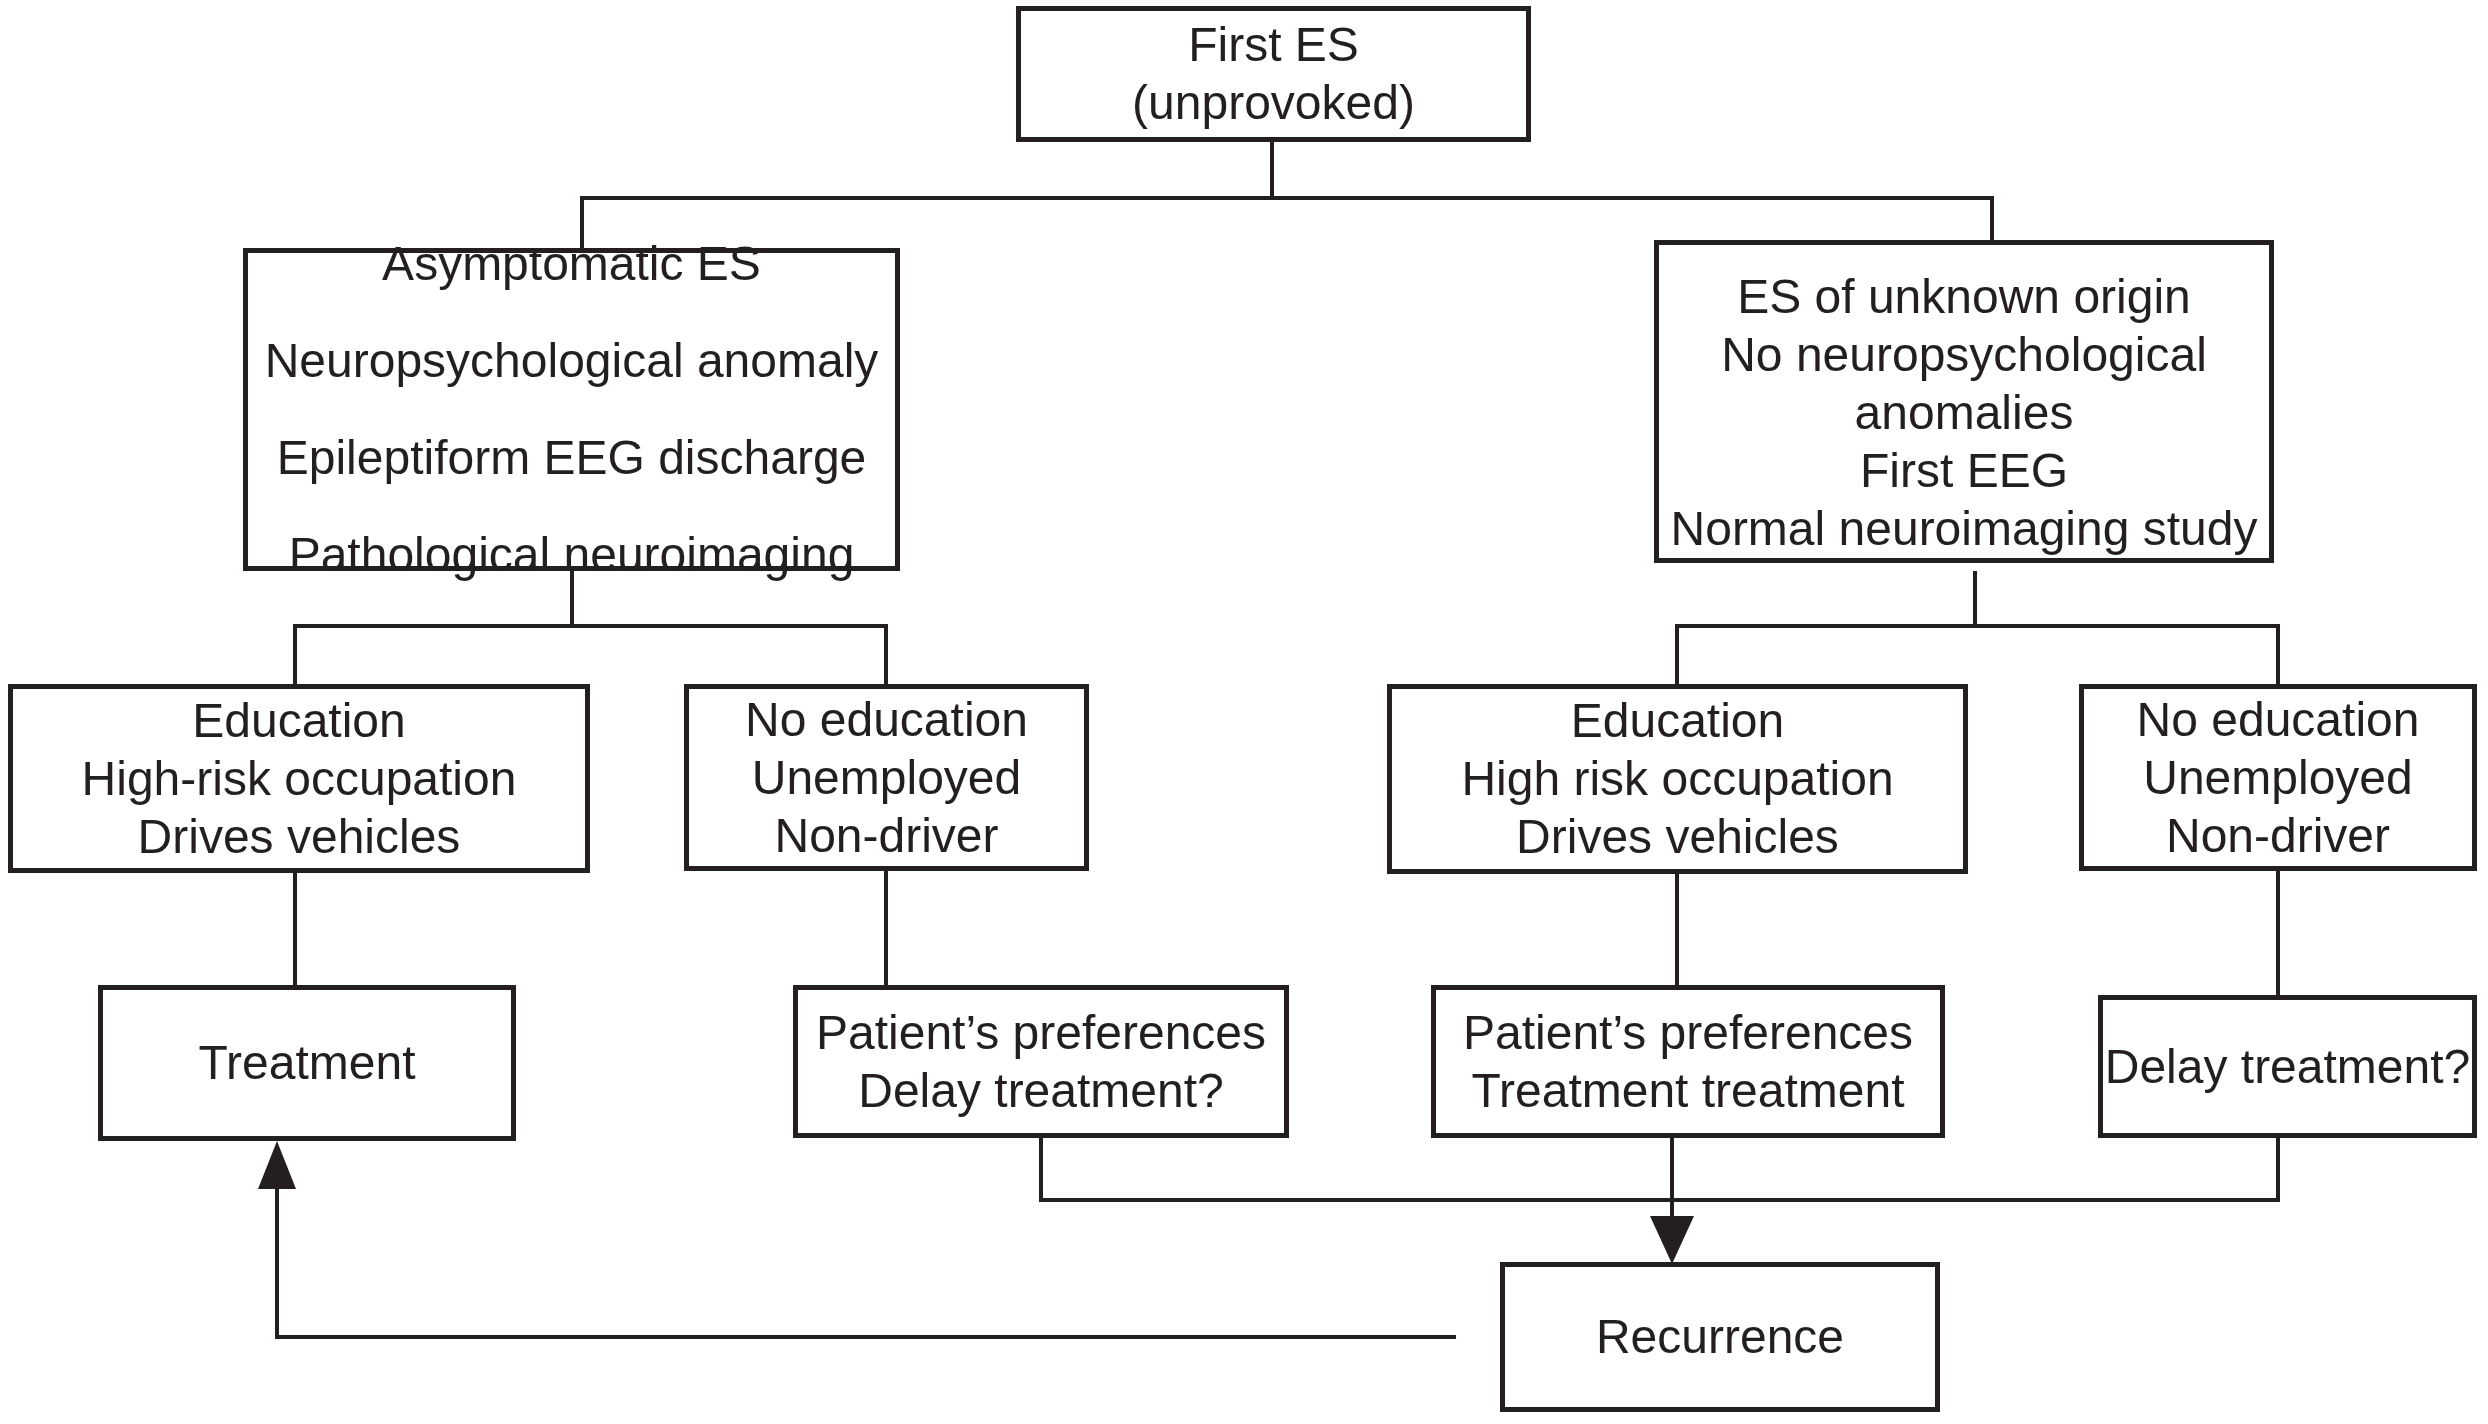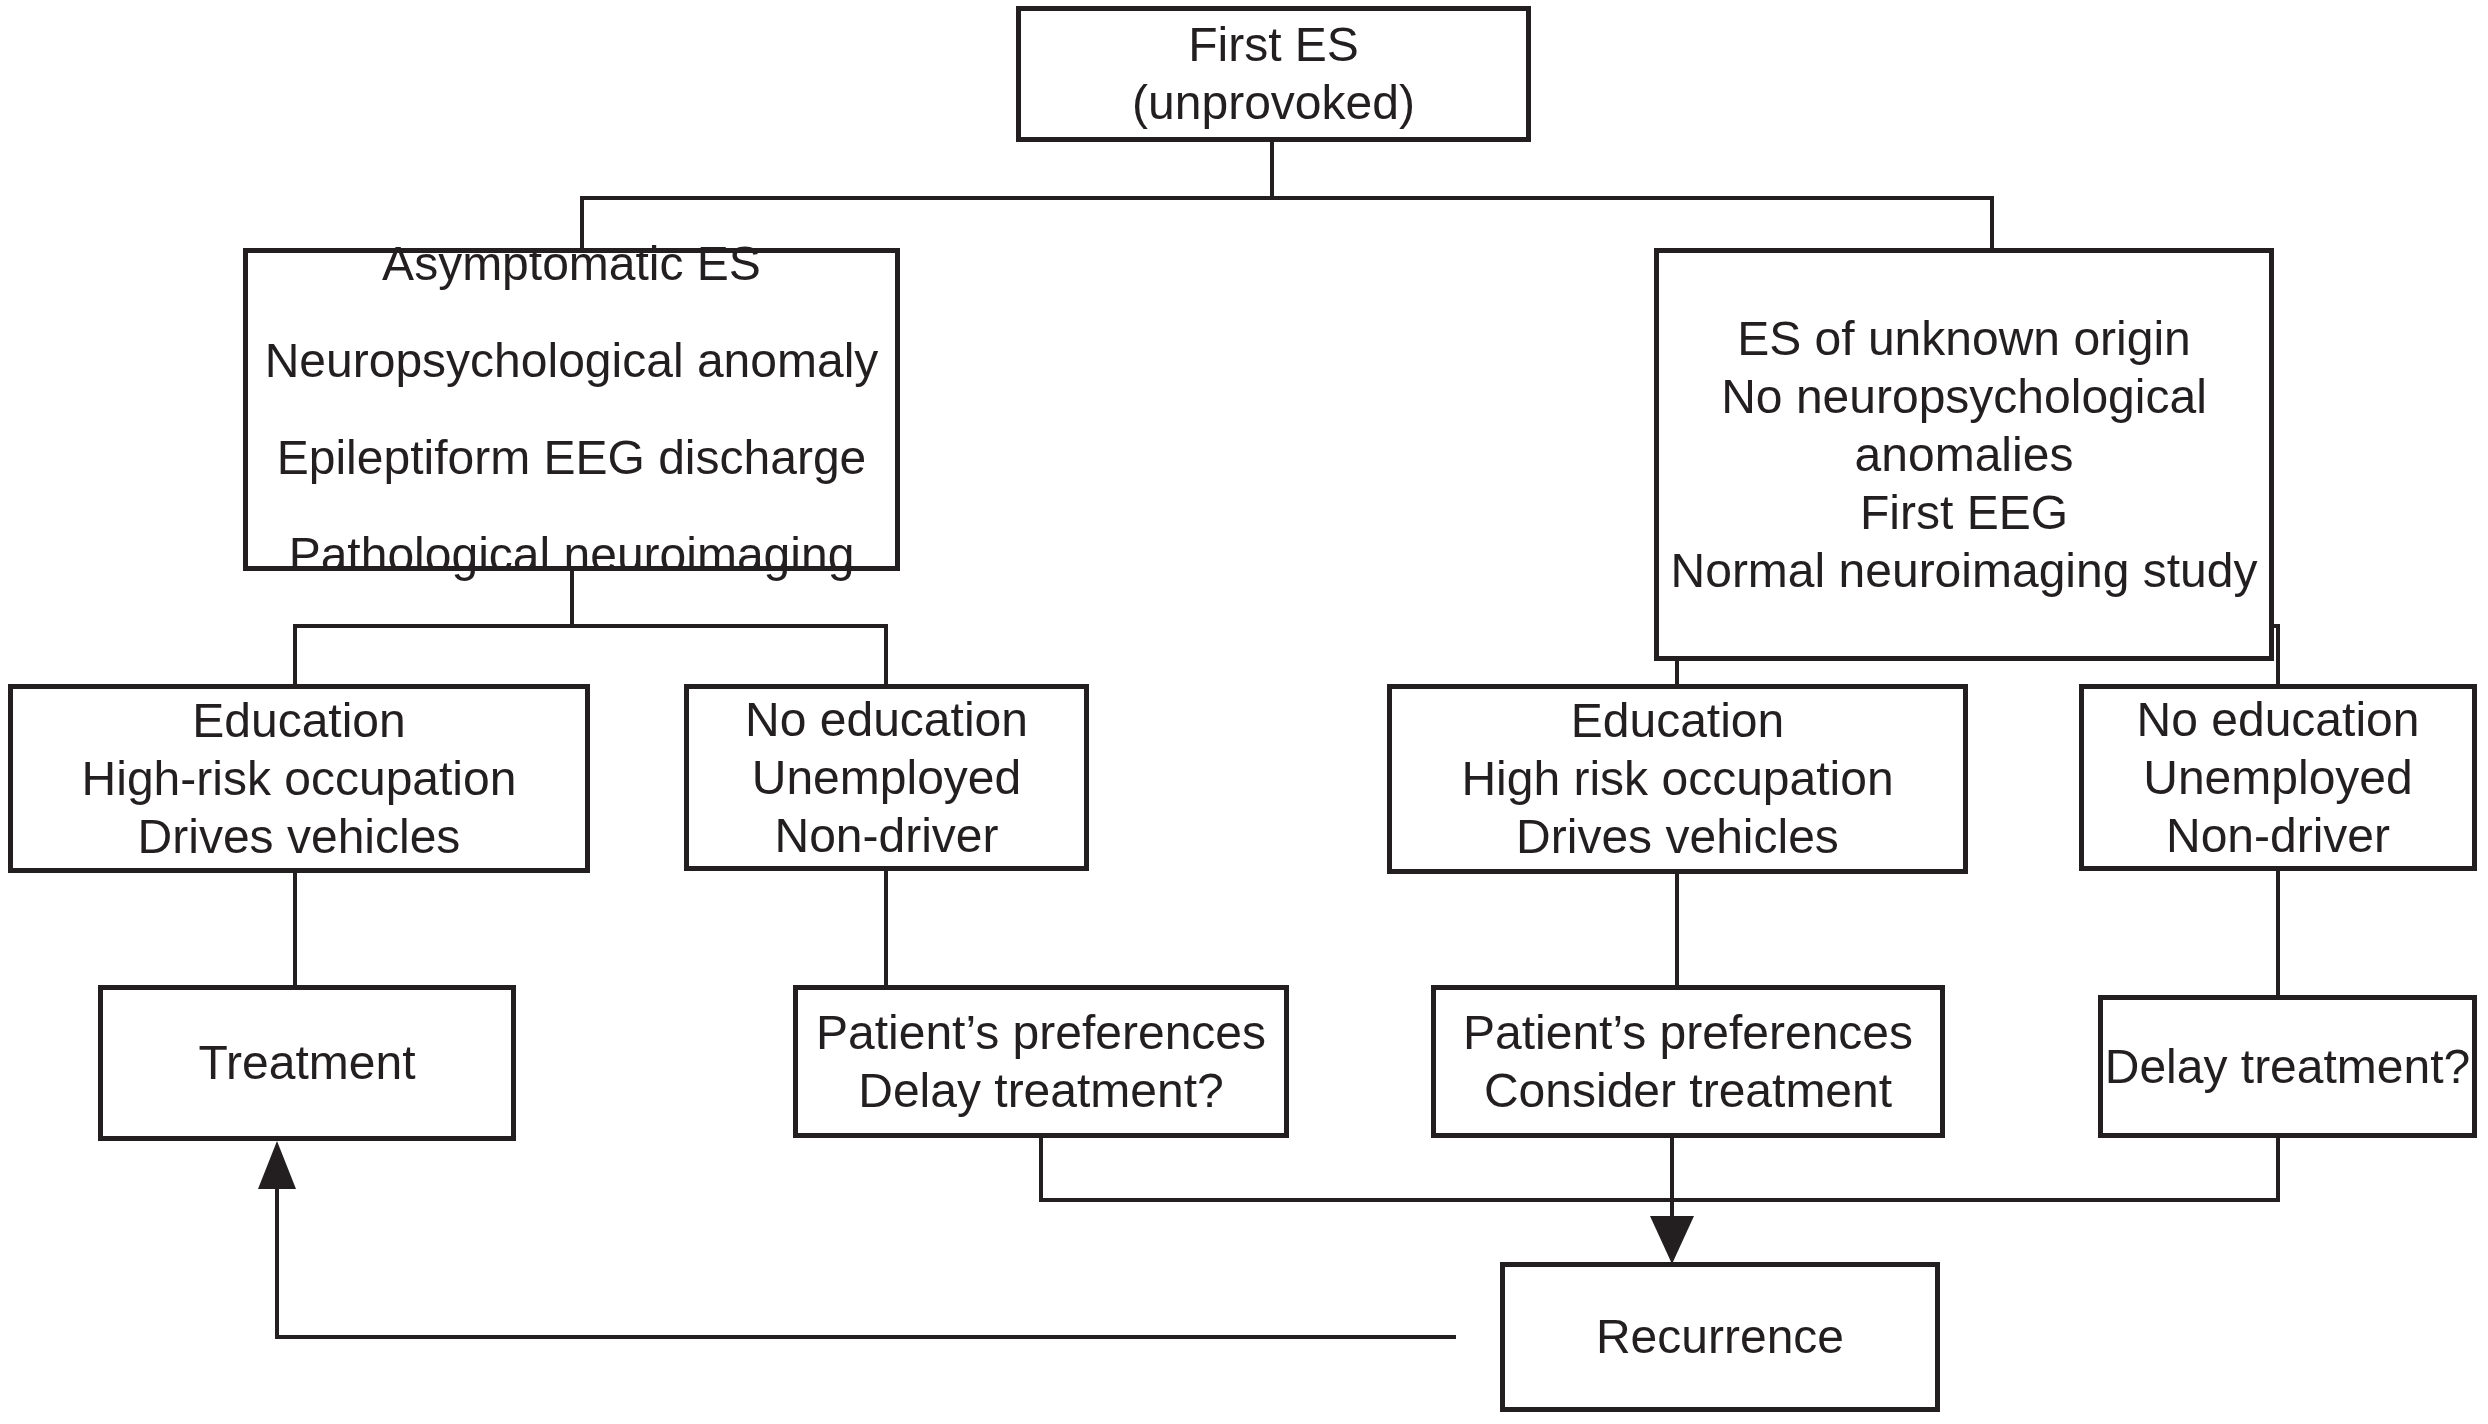--- a/index.html
+++ b/index.html
@@ -43,21 +43,21 @@
   }
   .arrow-up {
     border-left: 19px solid transparent;
     border-right: 19px solid transparent;
     border-bottom: 48px solid var(--line);
   }
 
   
   #b-first        { left: 1016px; top: 6px;    width: 515px; height: 136px; }
   #b-sympt        { left: 243px;  top: 248px;  width: 657px; height: 323px; gap: 39px; }
-  #b-unknown      { left: 1654px; top: 248px;  width: 620px; height: 413px; }
+  #b-unknown      { left: 1654px; top: 240px;  width: 620px; height: 323px; justify-content: flex-end; }
   #b-edu-l        { left: 8px;    top: 684px;  width: 582px; height: 189px; }
   #b-noedu-l      { left: 684px;  top: 684px;  width: 405px; height: 187px; }
   #b-edu-r        { left: 1387px; top: 684px;  width: 581px; height: 190px; }
   #b-noedu-r      { left: 2079px; top: 684px;  width: 398px; height: 187px; }
   #b-treat        { left: 98px;   top: 985px;  width: 418px; height: 156px; }
   #b-pref-delay   { left: 793px;  top: 985px;  width: 496px; height: 153px; }
   #b-pref-consider{ left: 1431px; top: 985px;  width: 514px; height: 153px; }
   #b-delay        { left: 2098px; top: 995px;  width: 379px; height: 143px; }
   #b-recur        { left: 1452px; top: 1262px; width: 440px; height: 150px; margin-left: 48px; }
 
@@ -145,21 +145,21 @@
     <span class="bl">Treatment</span>
   </div>
 
   <div class="box" id="b-pref-delay">
     <span class="bl">Patient’s preferences</span>
     <span class="bl">Delay treatment?</span>
   </div>
 
   <div class="box" id="b-pref-consider">
     <span class="bl">Patient’s preferences</span>
-    <span class="bl">Consider treatment</span>
+    <span class="bl">Treatment treatment</span>
   </div>
 
   <div class="box" id="b-delay">
     <span class="bl">Delay treatment?</span>
   </div>
 
   <div class="box" id="b-recur">
     <span class="bl">Recurrence</span>
   </div>
 

